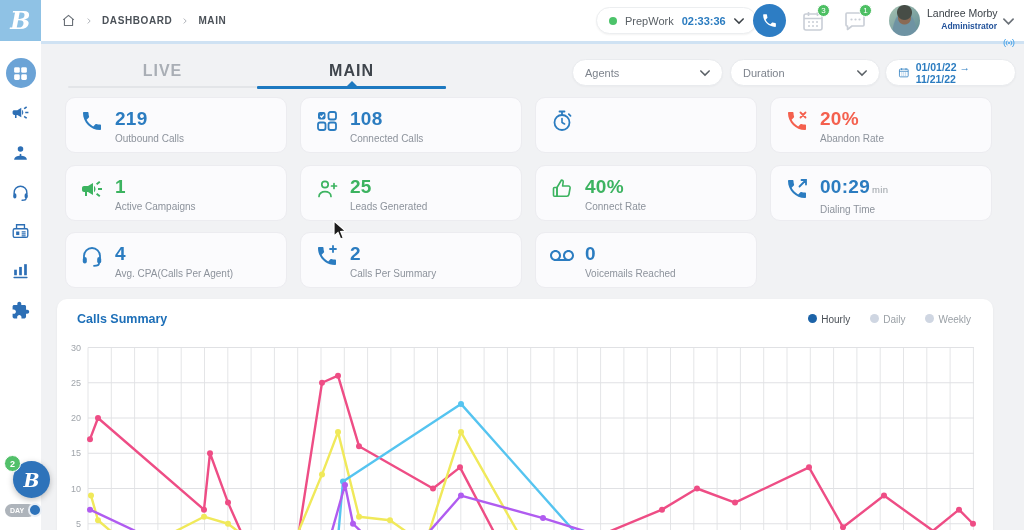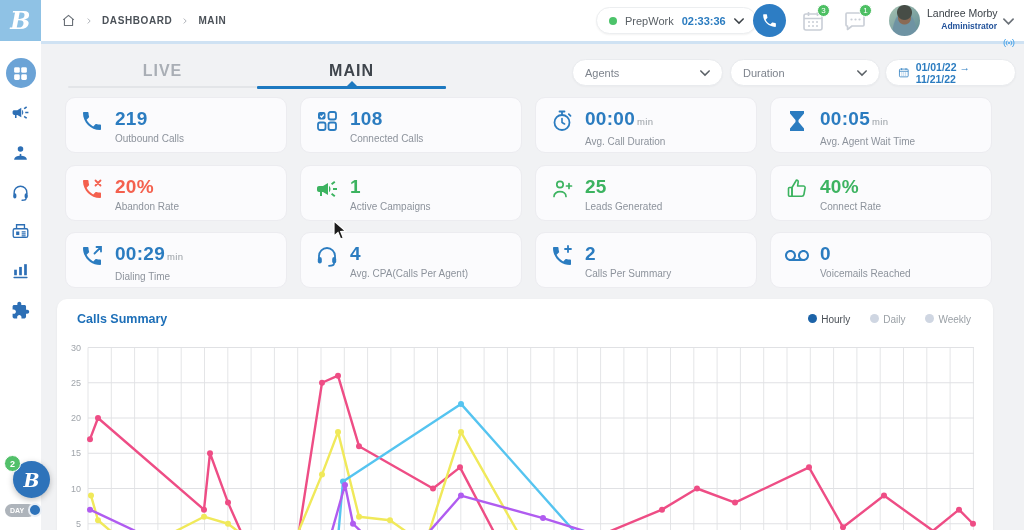--- a/index.html
+++ b/index.html
@@ -353,35 +353,20 @@
       </div>
     </div>
     <div class="stat-card">
       <span class="icn s-icon" style="color:#2b7cc0">
         <svg viewBox="0 0 24 24" fill="none" stroke="currentColor" stroke-width="1.8">
           <circle cx="12" cy="13.5" r="7.5"></circle>
           <path d="M12 13.5V9.5M12 13.5l2.6 1.5" stroke-width="1.6" stroke-linecap="round"></path>
           <path d="M9.5 2.5h5M12 2.5v3.5M18.8 5.2l1.7 1.7" stroke-linecap="round"></path>
         </svg>
       </span>
-      <div>
-        <div class="s-value" style="color:#2b7cc0">00:00<span class="s-unit">min</span></div>
-        <div class="s-label">Avg. Call Duration</div>
-      </div>
-    </div>
-    <div class="stat-card">
-      <span class="icn s-icon" style="color:#2b7cc0">
-        <svg viewBox="0 0 24 24" fill="currentColor">
-          <path d="M5 2h14v2.5L13.5 11v2L19 19.5V22H5v-2.5L10.5 13v-2L5 4.5z"></path>
-        </svg>
-      </span>
-      <div>
-        <div class="s-value" style="color:#2b7cc0">00:05<span class="s-unit">min</span></div>
-        <div class="s-label">Avg. Agent Wait Time</div>
-      </div>
     </div>
     <div class="stat-card">
       <span class="icn s-icon" style="color:#f4604e">
         <svg viewBox="0 0 24 24">
           <path fill="currentColor" d="M6.62 10.79c1.44 2.83 3.76 5.14 6.59 6.59l2.2-2.21c.27-.27.67-.36 1.02-.24 1.12.37 2.33.57 3.57.57.55 0 1 .45 1 1V20c0 .55-.45 1-1 1-9.39 0-17-7.61-17-17 0-.55.45-1 1-1h3.5c.55 0 1 .45 1 1 0 1.25.2 2.45.57 3.57.11.35.03.74-.25 1.02l-2.2 2.2z"></path>
           <path stroke="currentColor" stroke-width="1.8" stroke-linecap="round" d="M15.5 3.5l5 5M20.5 3.5l-5 5"></path>
         </svg>
       </span>
       <div>
         <div class="s-value" style="color:#f4604e">20%</div>

